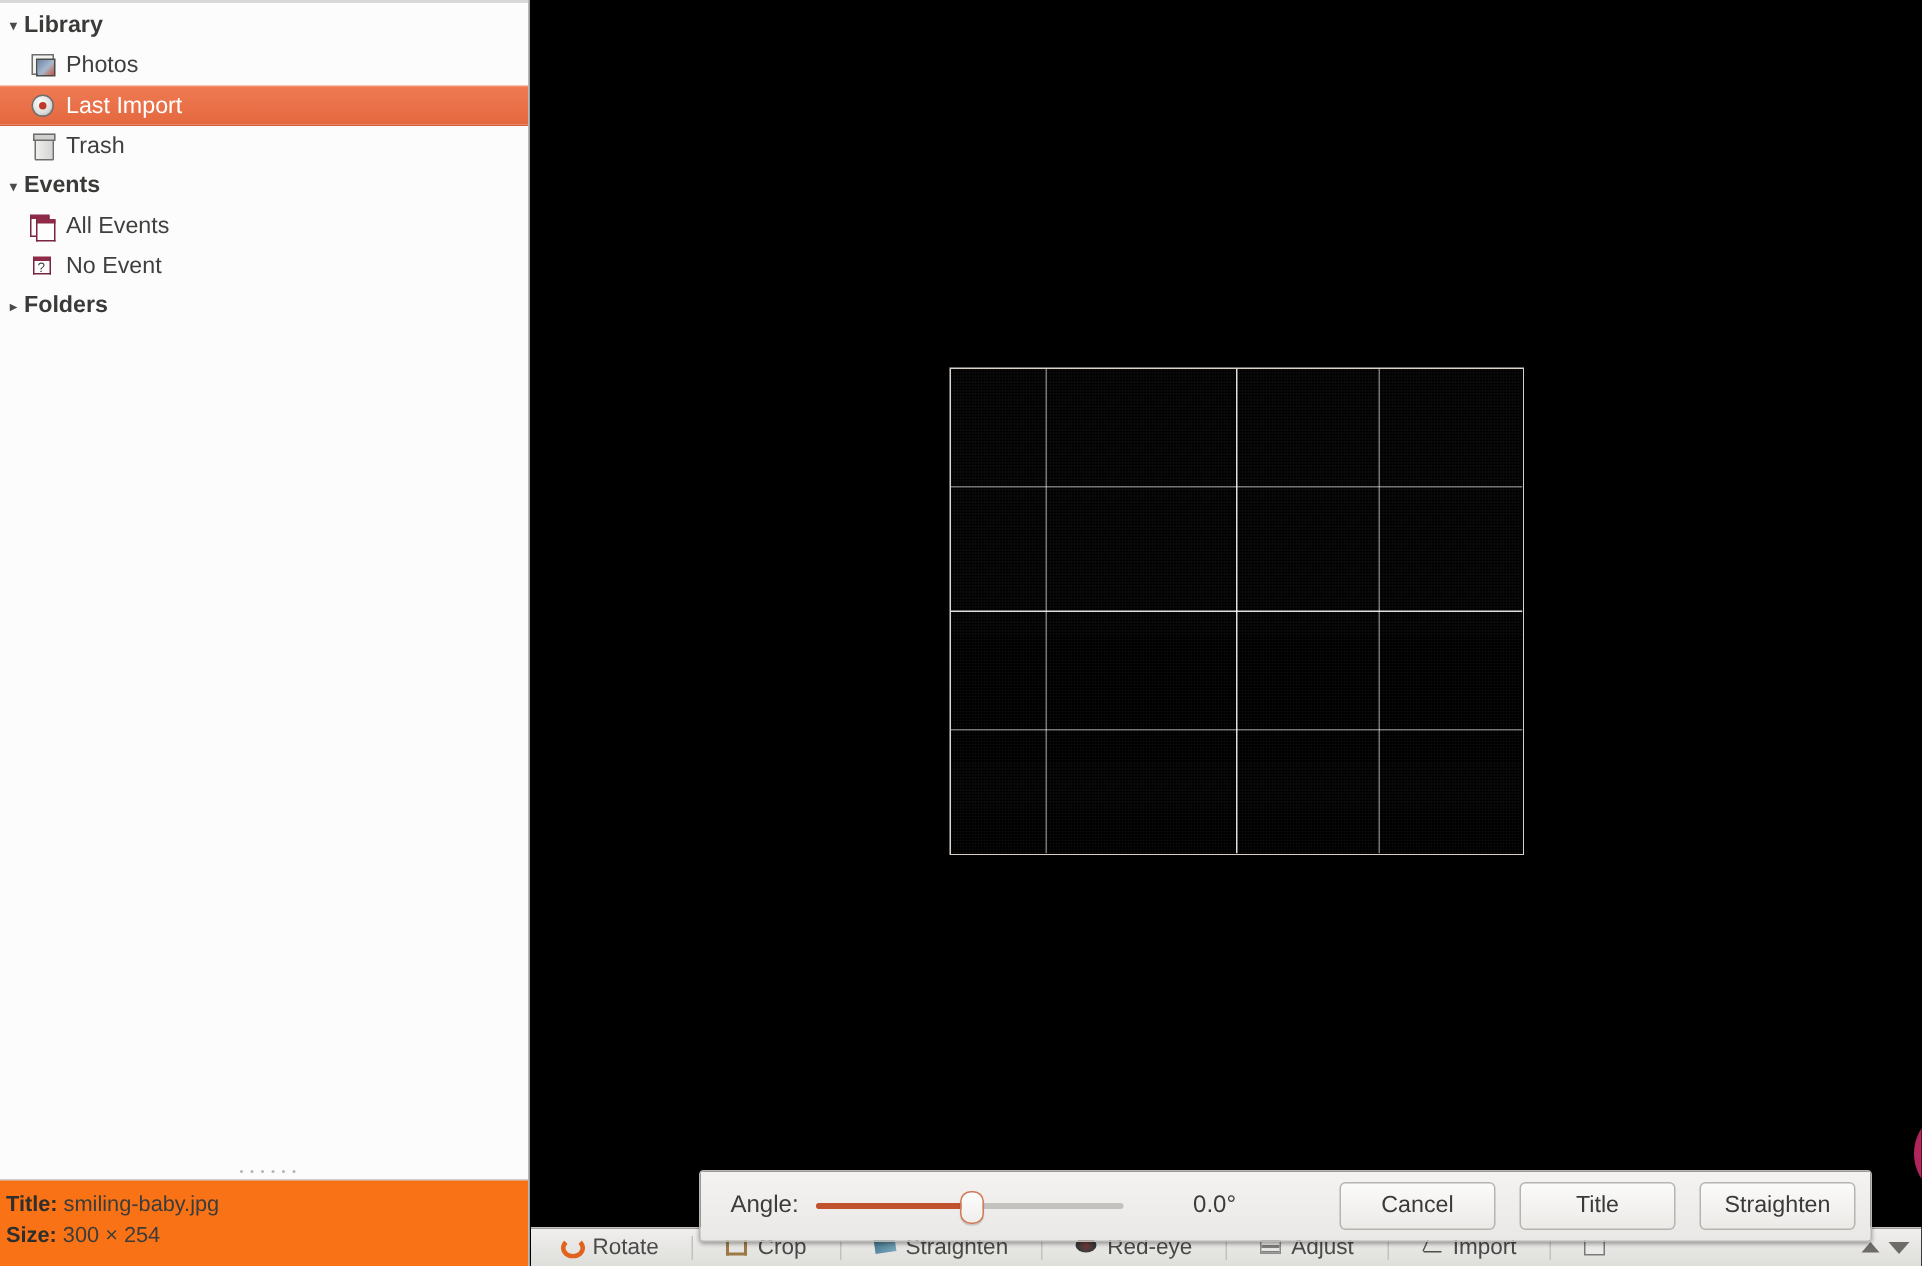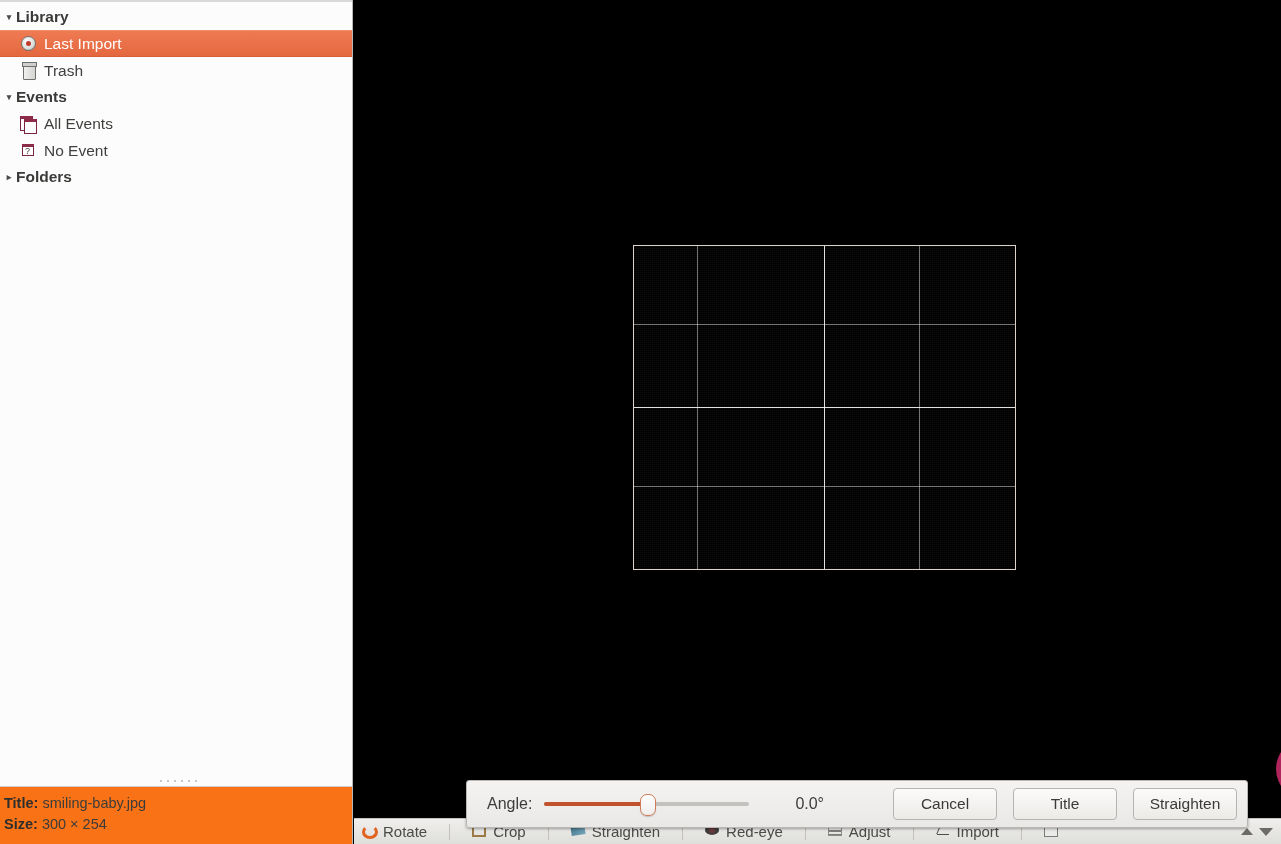--- a/index.html
+++ b/index.html
@@ -307,21 +307,21 @@
     position: absolute;
     left: 354px;
     bottom: 0;
     width: 927px;
     height: 26px;
     background: linear-gradient(to bottom, #f0efed 0%, #dededb 100%);
     border-top: 1px solid #c6c4c1;
     box-sizing: border-box;
     display: flex;
     align-items: center;
-    padding-left: 0;
+    padding-left: 12px;
     gap: 12px;
     overflow: hidden;
     text-align: center;
   }
   .tool-btn {
     display: flex;
     align-items: center;
     gap: 5px;
     height: 22px;
     padding: 0 8px;
@@ -535,20 +535,26 @@
 
   <div class="sidebar">
     <div class="sidebar-top-line"></div>
 
     <div class="sidebar-tree">
 
       <div class="tree-group-header">
         <span class="twisty">▾</span>
         <span>Library</span>
       </div>
+      <div class="tree-item">
+        <span class="ico">
+            <span class="ico-photos"></span>
+          </span>
+        <span class="label">Photos</span>
+      </div>
       <div class="tree-item selected">
         <span class="ico">
             <span class="ico-lastimport"></span>
           </span>
         <span class="label">Last Import</span>
       </div>
       <div class="tree-item">
         <span class="ico">
             <span class="ico-trash"></span>
           </span>

